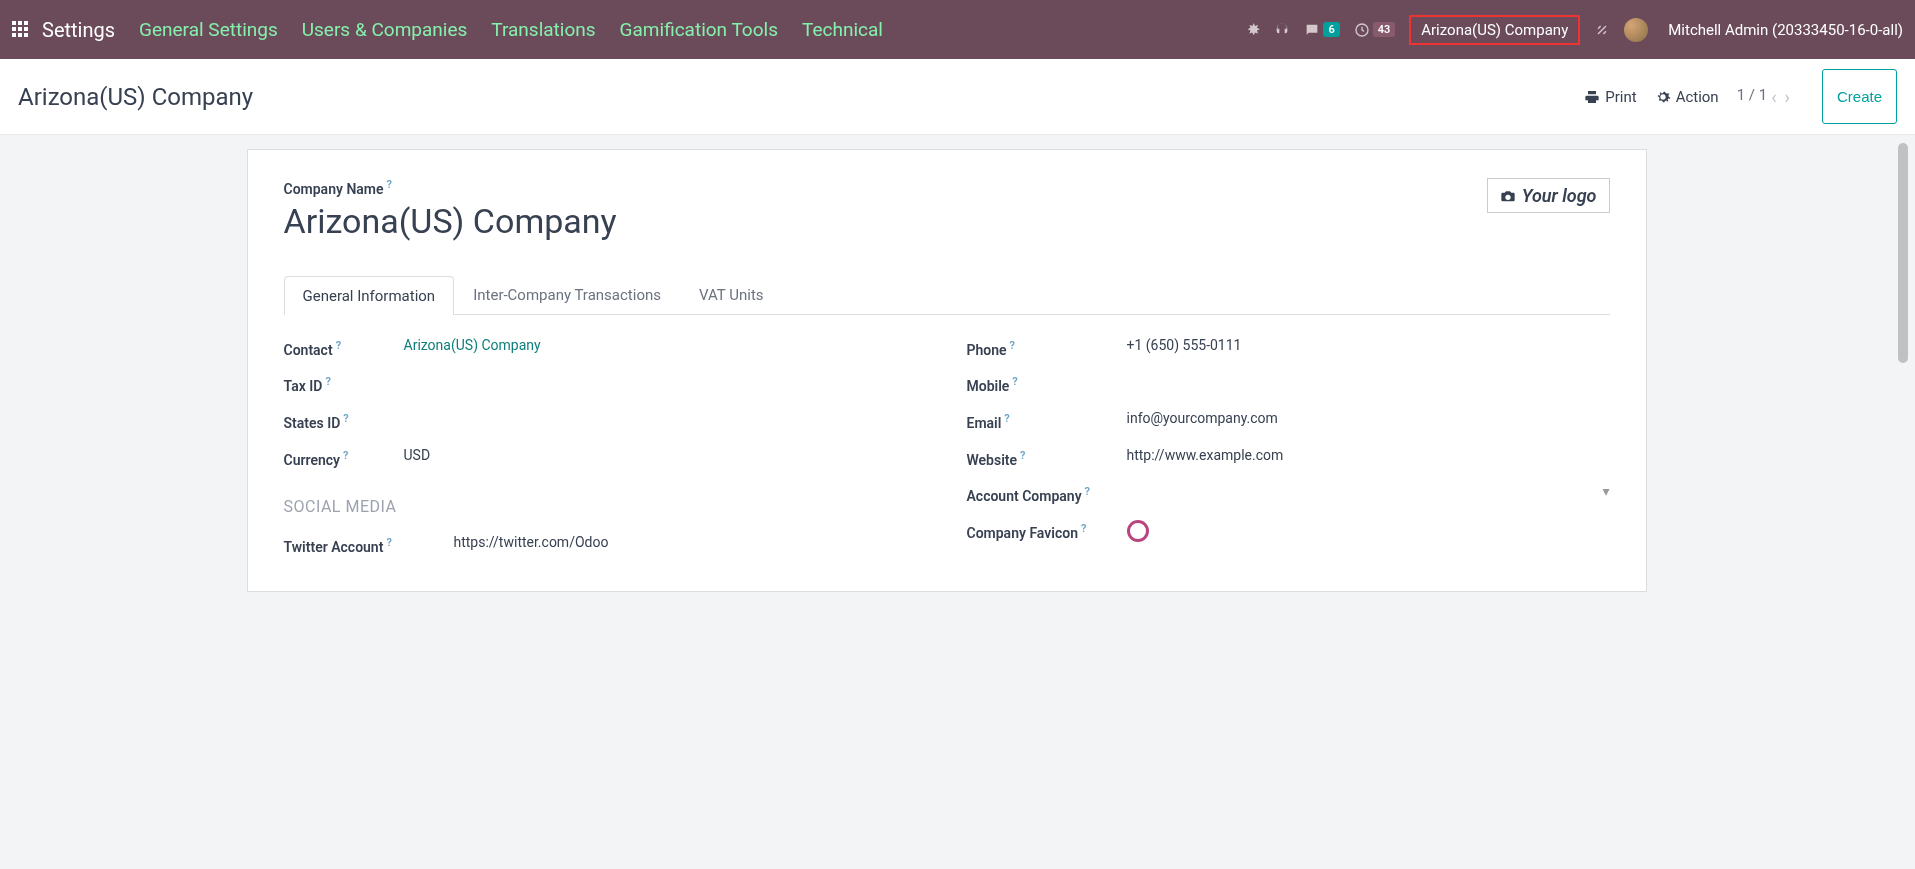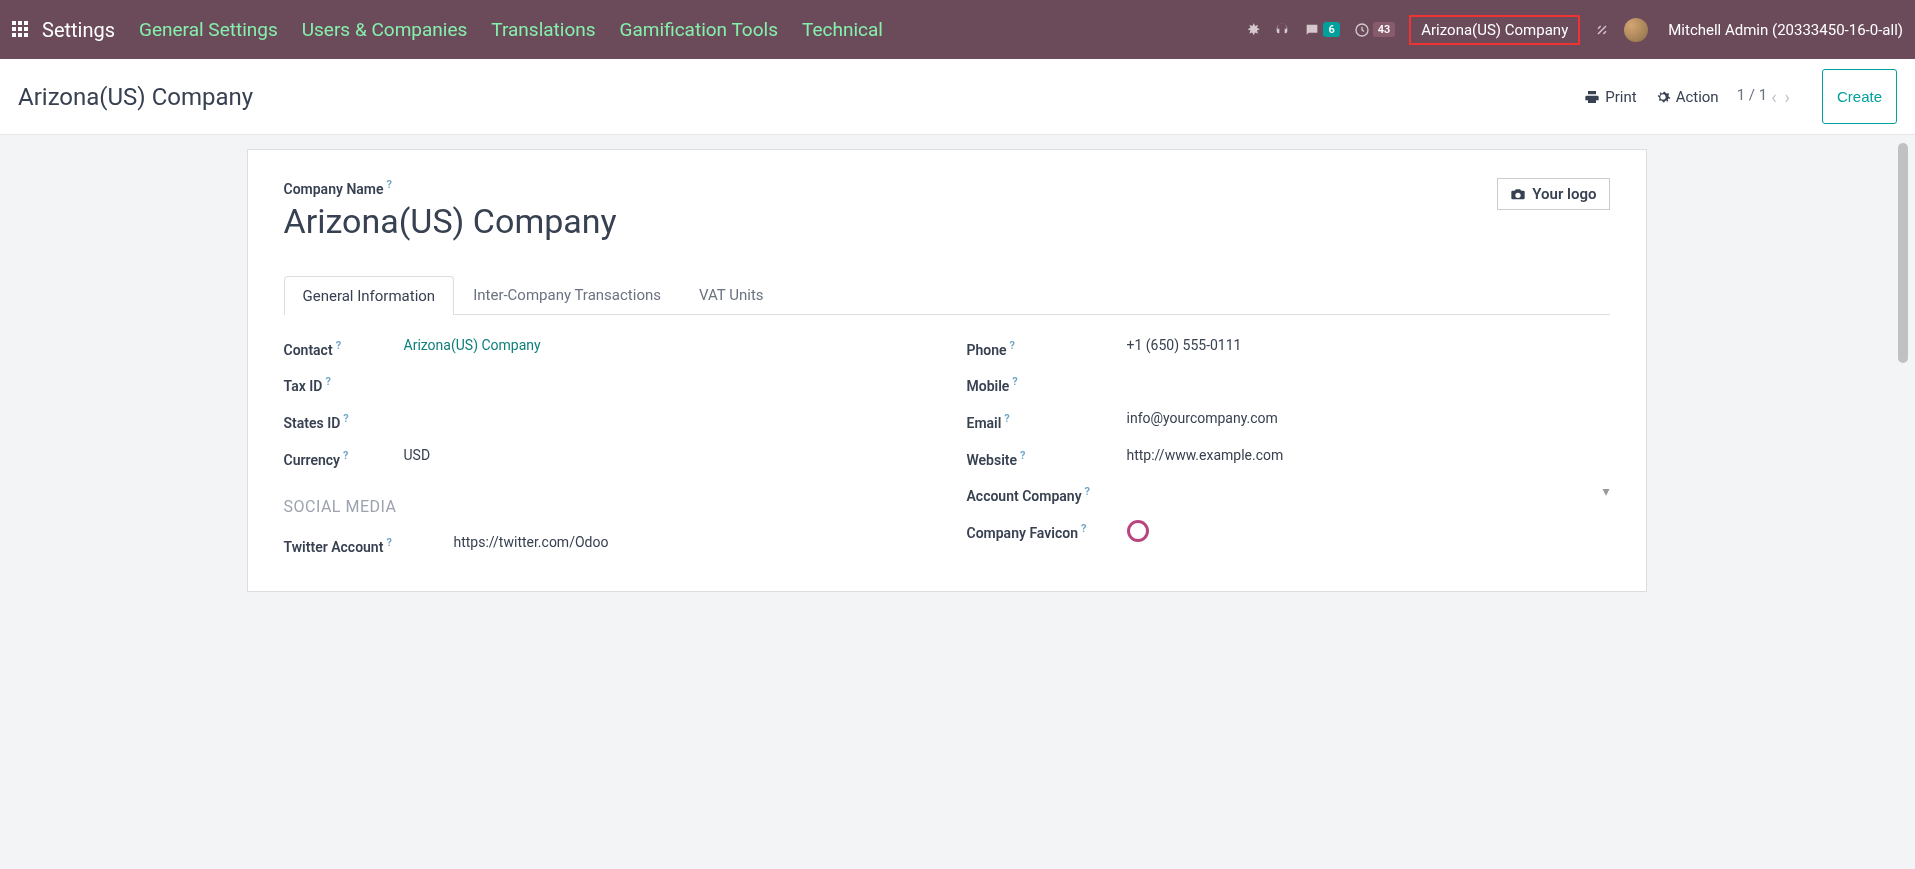--- a/index.html
+++ b/index.html
@@ -26,21 +26,21 @@
 .pager-arrow { color: #c0c4cc; cursor: pointer; font-size: 18px; padding: 0 4px; }
 .create-btn { border: 1px solid #00a09d; color: #00a09d; background: #fff; padding: 18px 14px; cursor: pointer; font-size: 15px; border-radius: 3px; margin-left: 10px; }
 .content-wrap { padding: 0 4px 17px 0; display: flex; justify-content: center; }
 .form-card { background: #fff; border: 1px solid #ddd; margin: 14px auto 0; max-width: 1400px; width: calc(100% - 130px); padding: 28px 36px 20px; }
 .scroll-gutter { width: 18px; background: #f3f4f6; position: relative; }
 .scroll-thumb { position: absolute; top: 8px; right: 3px; width: 10px; height: 220px; background: #c1c1c1; border-radius: 5px; }
 .card-head { display: flex; justify-content: space-between; align-items: flex-start; }
 .field-caption { font-weight: 600; color: #374151; font-size: 14px; position: relative; }
 .help-q { color: #6ba3c7; font-size: 11px; vertical-align: super; margin-left: 3px; cursor: pointer; }
 .company-name { font-size: 34px; font-weight: 400; color: #374151; margin-top: 4px; }
-.logo-btn { border: 1px solid #ccc; padding: 6px 12px; cursor: pointer; display: flex; align-items: center; gap: 6px; font-weight: 600; font-size: 15px; }
+.logo-btn { border: 1px solid #ccc; padding: 6px 12px; cursor: pointer; display: flex; align-items: center; gap: 6px; font-weight: 600; font-size: 18px; font-style: italic; }
 .tabs { display: flex; margin-top: 34px; border-bottom: 1px solid #ddd; }
 .tab { padding: 10px 18px; cursor: pointer; color: #6b7280; border: 1px solid transparent; border-bottom: none; font-size: 15px; }
 .tab.active { border-color: #ddd; background: #fff; color: #374151; position: relative; top: 1px; border-radius: 4px 4px 0 0; }
 .form-cols { display: flex; gap: 40px; margin-top: 22px; }
 .col { flex: 1; }
 .field-row { display: flex; margin-bottom: 16px; align-items: flex-start; }
 .field-label { width: 120px; font-weight: 600; color: #374151; flex-shrink: 0; padding-top: 2px; }
 .field-value { flex: 1; color: #374151; }
 .field-value a { color: #0d7f7c; text-decoration: none; }
 .addr-row { display: flex; gap: 12px; margin-bottom: 12px; }

